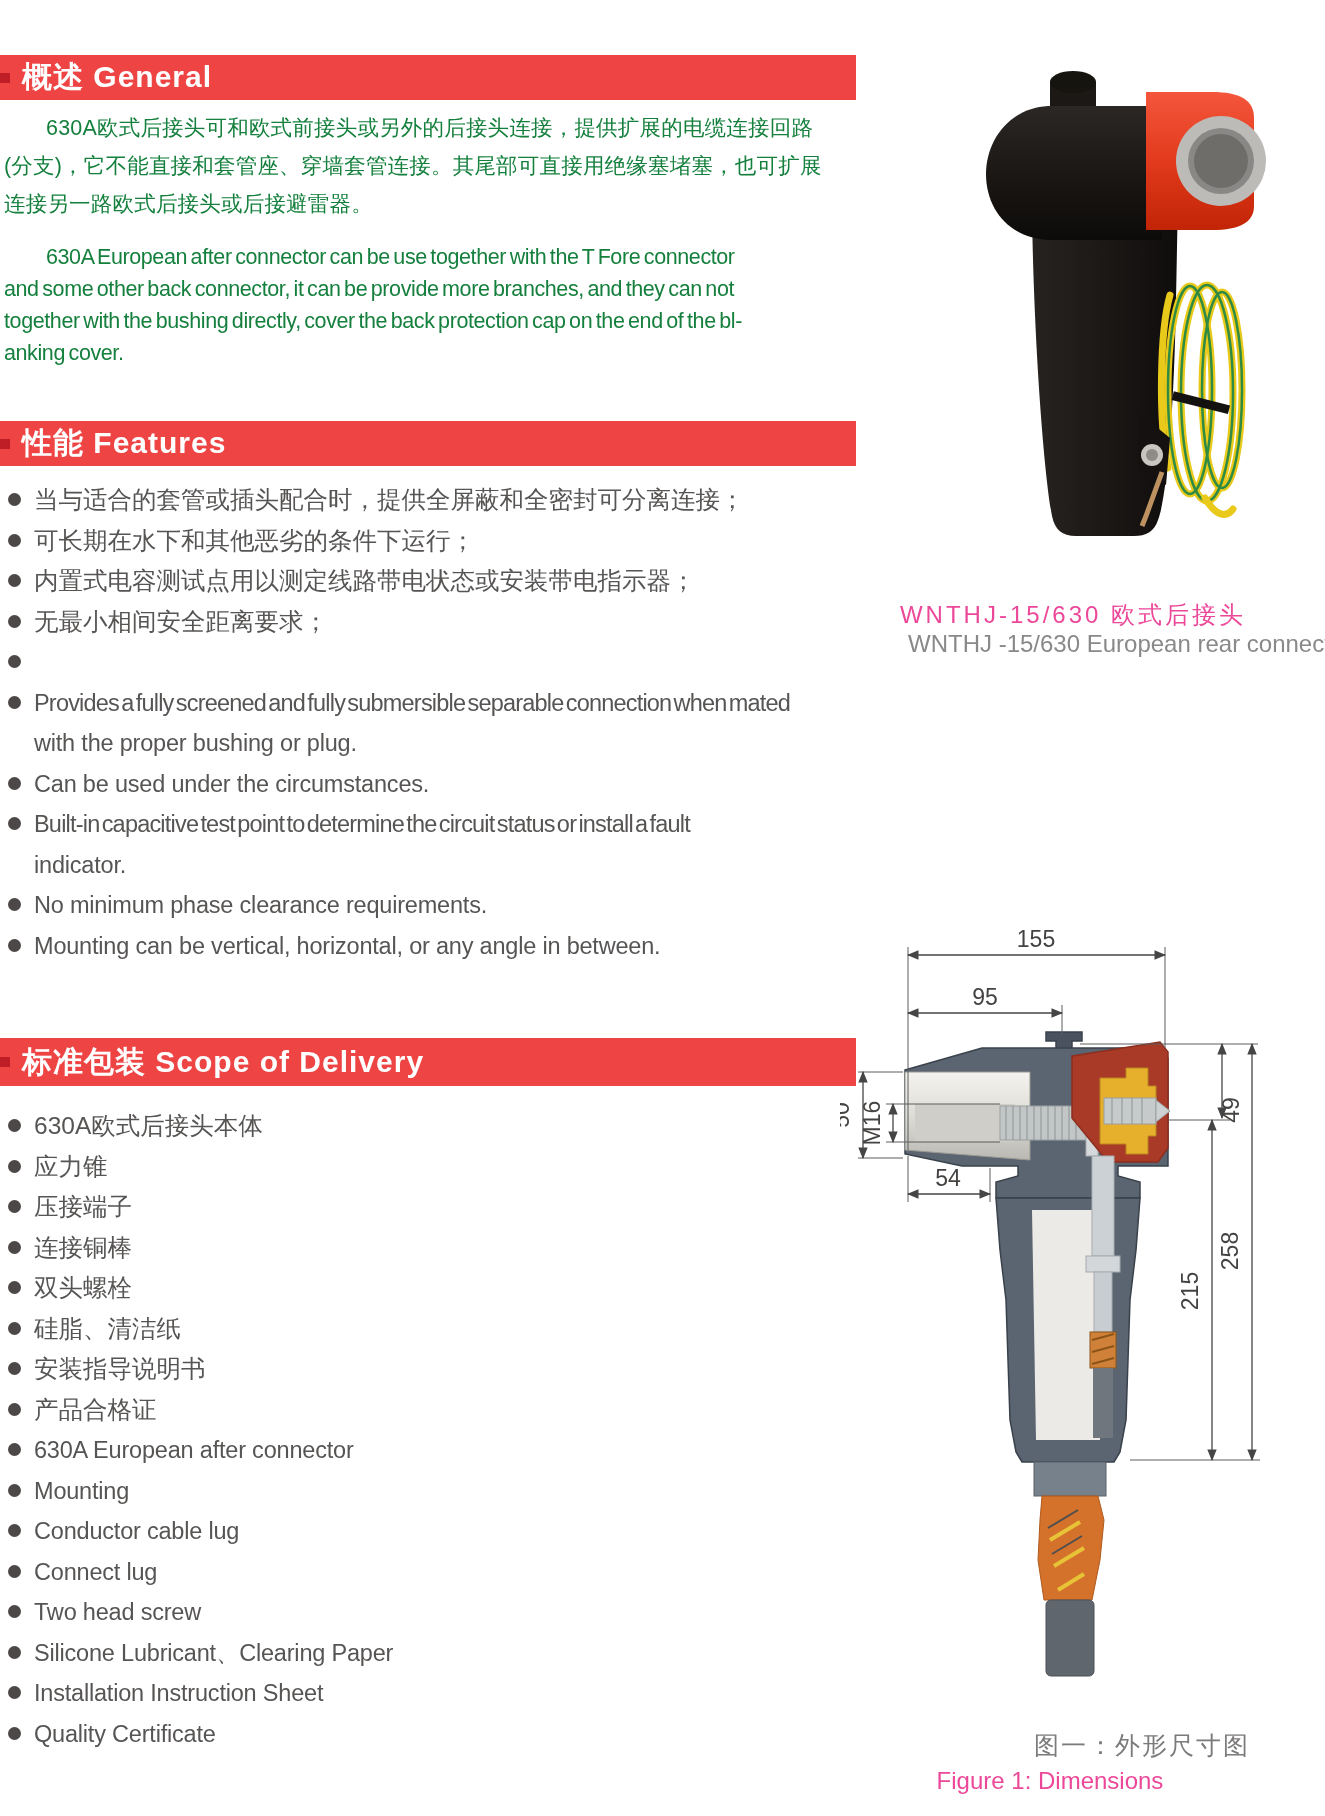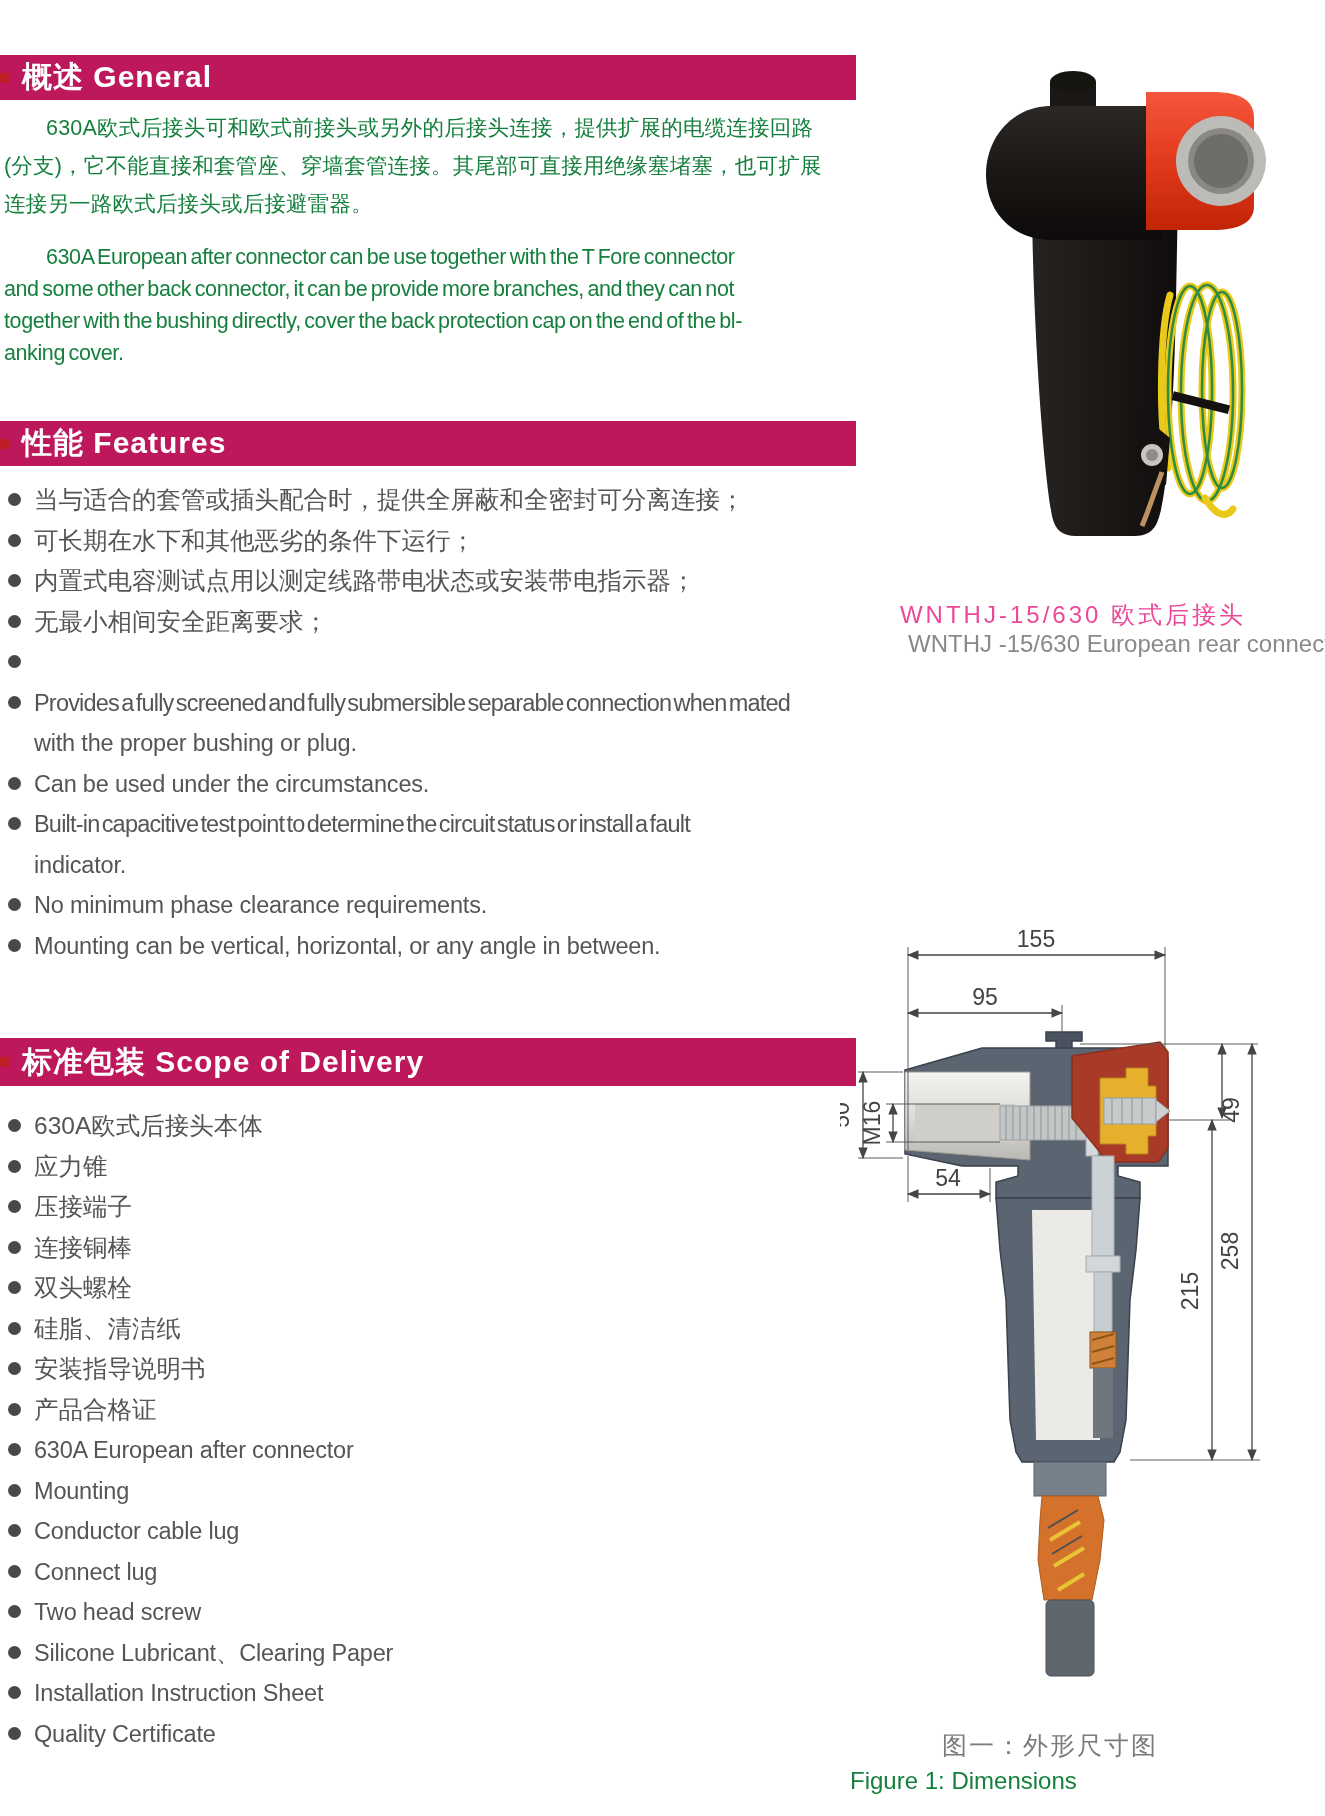--- a/index.html
+++ b/index.html
@@ -2,21 +2,21 @@
 <html><head>
 <meta charset="utf-8">
 <style>
   html,body{margin:0;padding:0}
   body{
     width:1325px;height:1816px;position:relative;background:#ffffff;
     font-family:"Liberation Sans","DejaVu Sans",sans-serif;overflow:hidden;
     -webkit-font-smoothing:antialiased;
   }
   
-  .bar{position:absolute;left:0;width:856px;background:#be185d;color:#ffffff;
+  .bar{position:absolute;left:0;width:856px;background:#ef4444;color:#ffffff;
        display:flex;align-items:center;font-weight:bold;font-size:30px}
   .bar .rs{position:absolute;left:0;top:50%;margin-top:-5px;width:10px;height:10px;background:#bf1e27}
   .bar .t{margin-left:22px;letter-spacing:1px;white-space:nowrap}
   #bar-general{top:55px;height:45px}
   #bar-features{top:421px;height:45px}
   #bar-delivery{top:1038px;height:48px}
   
   .para{position:absolute;left:4px;color:#15803d}
   #para-zh{top:109px;font-size:21.5px;line-height:38px;letter-spacing:.2px}
   #para-en{top:241px;font-size:21.5px;line-height:32px;letter-spacing:-.4px;word-spacing:-2px}
@@ -29,24 +29,24 @@
   .row{height:40.5px;line-height:40.5px;font-size:24.5px;color:#575554;white-space:nowrap}
   .row .dot{display:inline-block;width:13px;height:13px;border-radius:50%;background:#4b4847;
             margin-right:13px;vertical-align:2px}
   .row.cont{padding-left:26px}
   .row.en{font-size:23.5px;letter-spacing:-.2px}
   .row.tight{letter-spacing:-.8px;word-spacing:-3.5px}
   
   #cap-zh{position:absolute;left:853px;top:599px;width:440px;text-align:center;
           font-size:24px;letter-spacing:3px;color:#ec4899;white-space:nowrap}
   #cap-en{position:absolute;left:908px;top:630px;font-size:24px;color:#8a8888;white-space:nowrap}
-  #fig-zh{position:absolute;left:850px;top:1729px;width:400px;text-align:center;
+  #fig-zh{position:absolute;left:850px;top:1729px;width:400px;text-align:right;
           font-size:25px;letter-spacing:2px;color:#7c7a7a}
-  #fig-en{position:absolute;left:850px;top:1767px;width:400px;text-align:left;
-          font-size:24px;color:#15803d}
+  #fig-en{position:absolute;left:850px;top:1767px;width:400px;text-align:center;
+          font-size:24px;color:#ec4899}
   
   #photo-svg{position:absolute;left:960px;top:60px;width:320px;height:500px}
   #drawing-svg{position:absolute;left:840px;top:925px;width:430px;height:765px}
   .dim{stroke:#454545;stroke-width:1.3;fill:none}
   .ext{stroke:#5c5c5c;stroke-width:1;fill:none}
   .dimtxt{fill:#454342;font-size:23px}
 </style>
 </head>
 <body>
 

